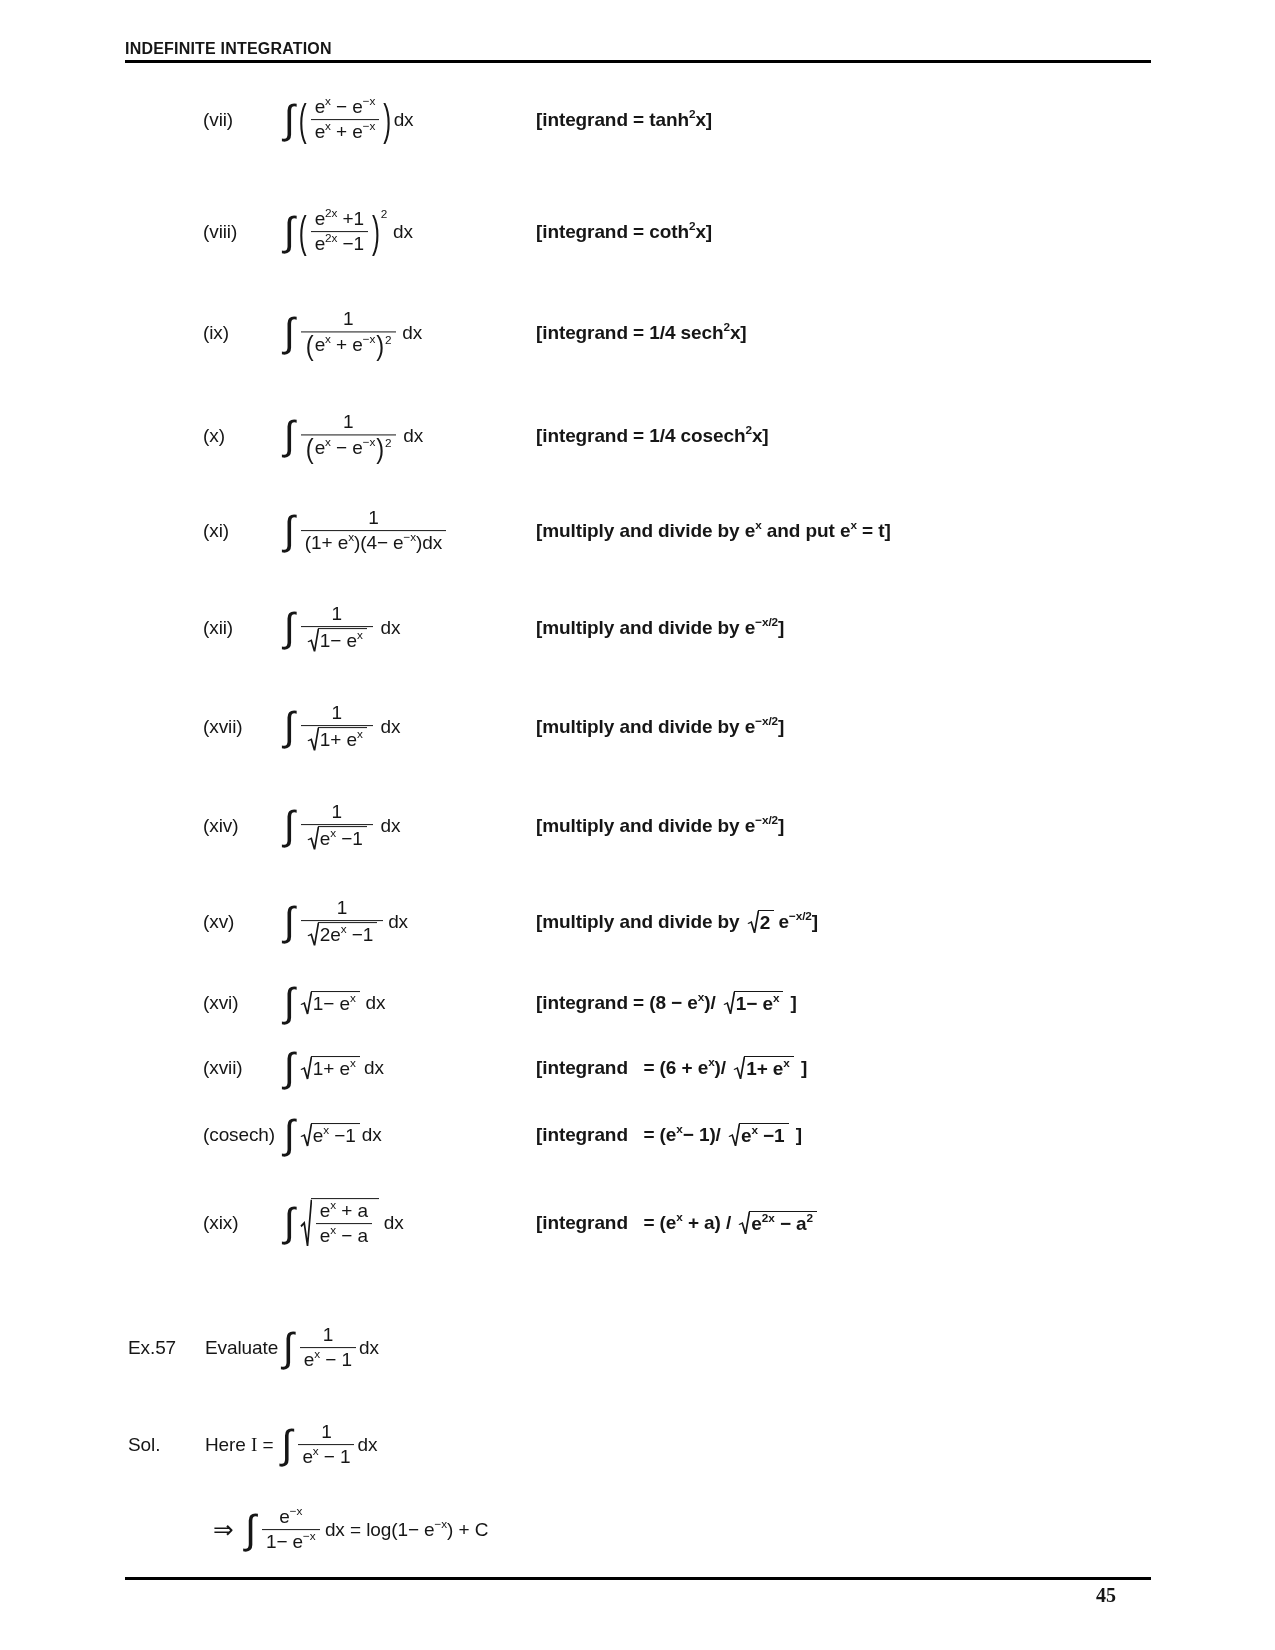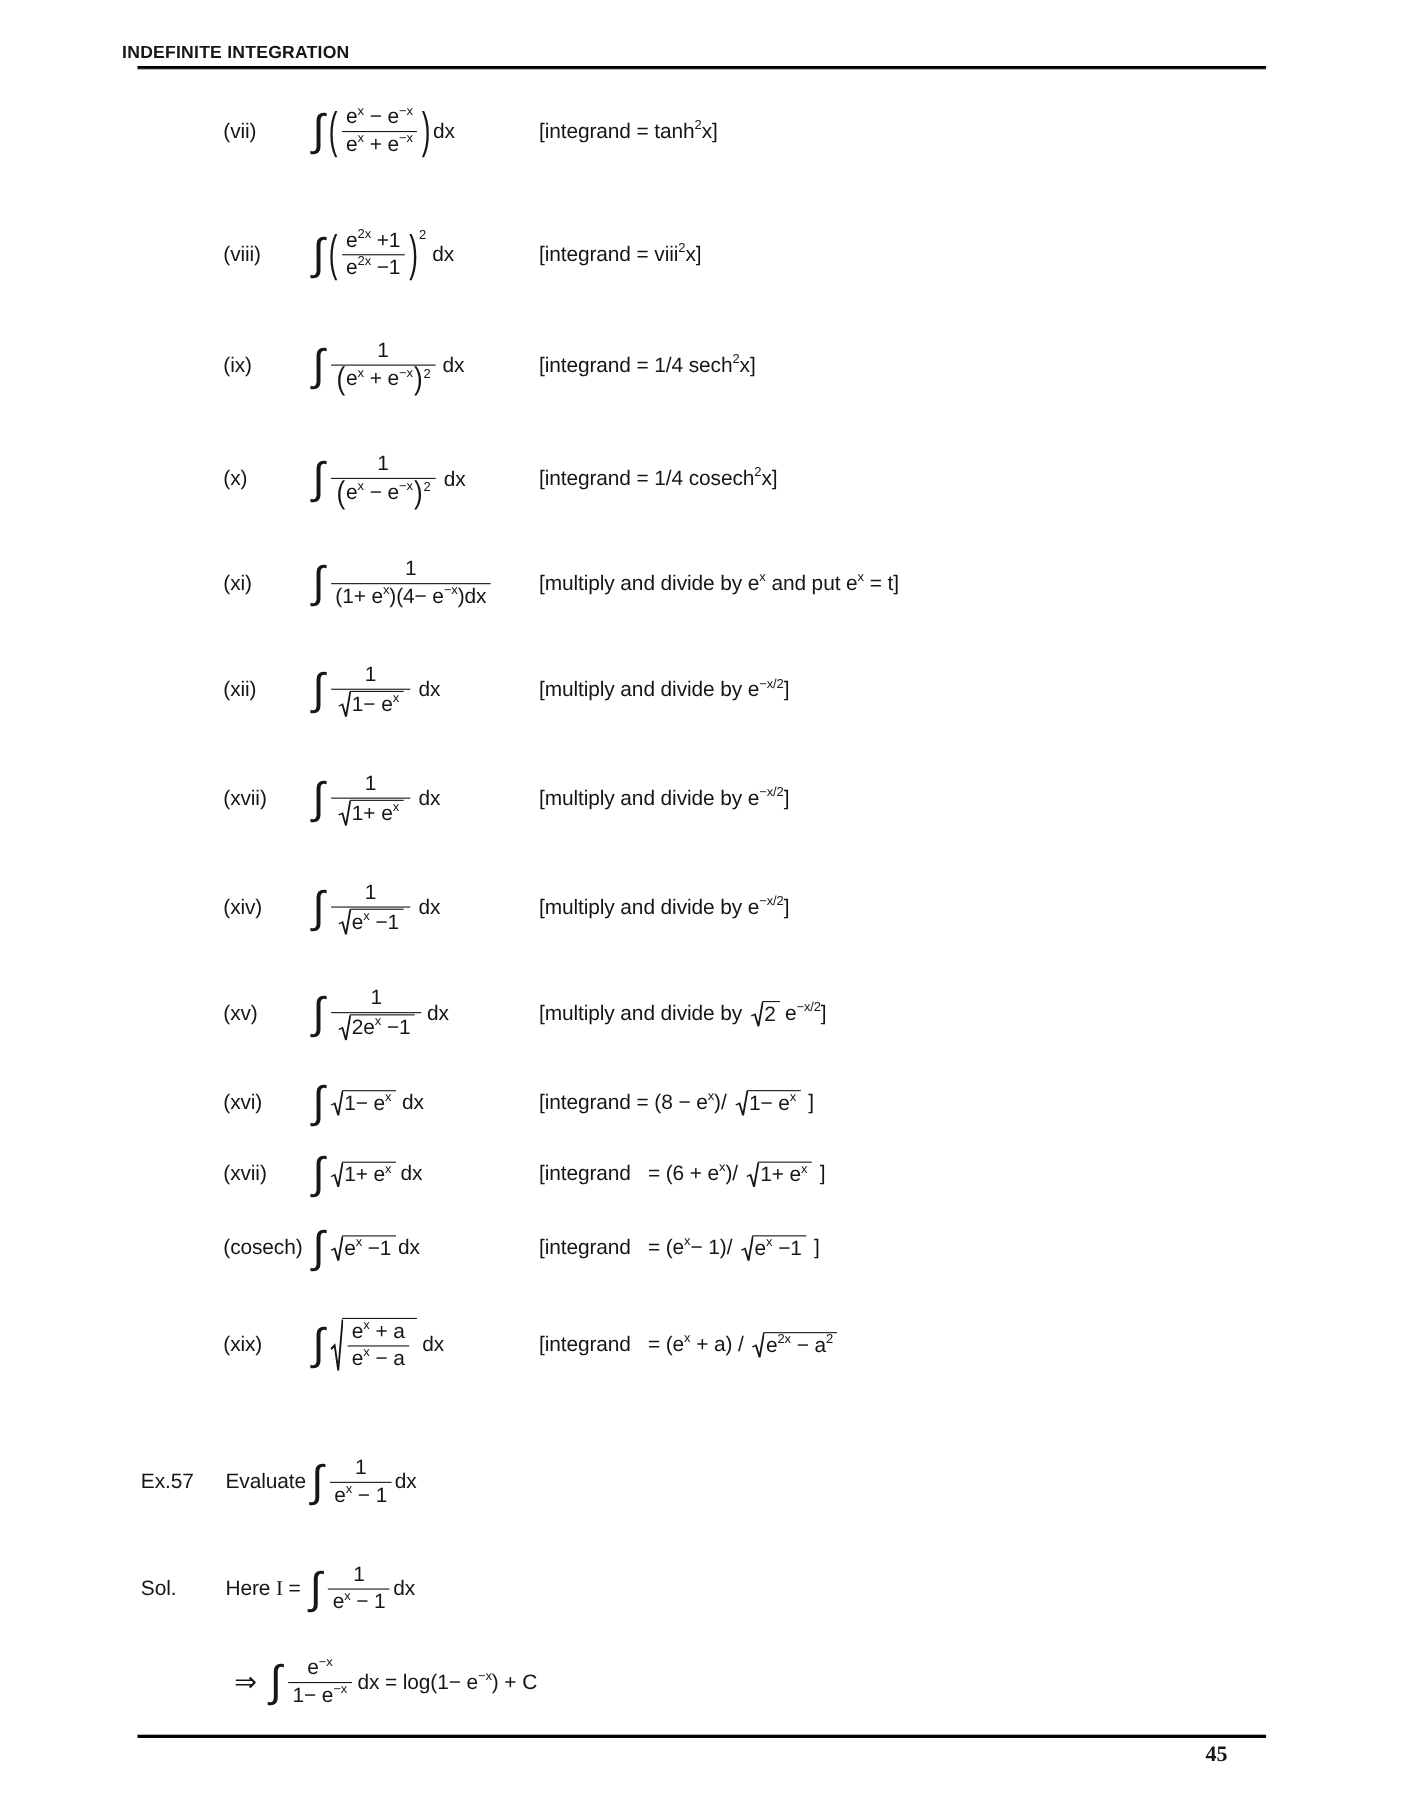--- a/index.html
+++ b/index.html
@@ -1,32 +1,32 @@
 <!DOCTYPE html>
 <html><head>
 <meta charset="utf-8">
 <style>
   html,body{margin:0;padding:0;background:#ffffff;}
   .page{position:relative;width:1275px;height:1650px;background:#fff;overflow:hidden;
         font-family:"Liberation Sans","DejaVu Sans",sans-serif;font-size:19px;color:#161616;
         letter-spacing:-0.1px;}
   .page *{box-sizing:border-box;}
 
-  .header-title{position:absolute;left:111px;top:40px;font-weight:700;font-size:16px;letter-spacing:0.2px;}
+  .header-title{position:absolute;left:125px;top:40px;font-weight:700;font-size:16px;letter-spacing:0.2px;}
   .header-rule{position:absolute;left:125px;top:60px;width:1026px;height:3px;
                border-top:2.4px solid #000;border-bottom:1.6px solid #000;}
   .footer-rule{position:absolute;left:125px;top:1577px;width:1026px;height:2.6px;background:#000;}
   .page-number{position:absolute;left:1096px;top:1584px;font-family:"Liberation Serif","DejaVu Serif",serif;
                font-weight:700;font-size:20px;}
 
   .row{position:absolute;left:0;width:100%;height:0;}
   .row>*{position:absolute;transform:translateY(-50%);white-space:nowrap;}
   .col-label{left:203px;}
   .col-formula{left:281px;}
-  .col-hint{left:490px;}
+  .col-hint{left:536px;font-weight:bold;}
   .col-exlabel{left:128px;font-weight:400;}
   .col-exformula{left:205px;text-align:right;}
   .col-resformula{left:213px;}
 
   
   .m{display:inline-flex;align-items:center;}
   .t{white-space:pre;}
   .sup{font-size:0.62em;position:relative;top:-0.55em;display:inline-block;line-height:1;}
   .frac{display:inline-flex;flex-direction:column;align-items:center;margin:0 3px;line-height:1.18;}
   .num,.den{display:flex;justify-content:center;align-items:center;padding:0 4px;}
@@ -102,21 +102,21 @@
                 <span class="t"> −1</span>
               </span>
             </span>
           </span>
           <span class="paren" style="transform: scaleY(1.9);">)</span>
           <span class="sup" style="top: -1.5em;">2</span>
           <span class="gap" style="width: 0.3em;"></span>
           <span class="t">dx</span>
         </span></span>
     <span class="col-hint"><span class="m">
-          <span class="t">[integrand = viii</span>
+          <span class="t">[integrand = coth</span>
           <span class="sup">2</span>
           <span class="t">x]</span>
         </span></span>
   </div>
   <div class="row" style="top:333px">
     <span class="col-label">(ix)</span>
     <span class="col-formula"><span class="m">
           <span class="intg">∫</span>
           <span class="frac">
             <span class="num">

